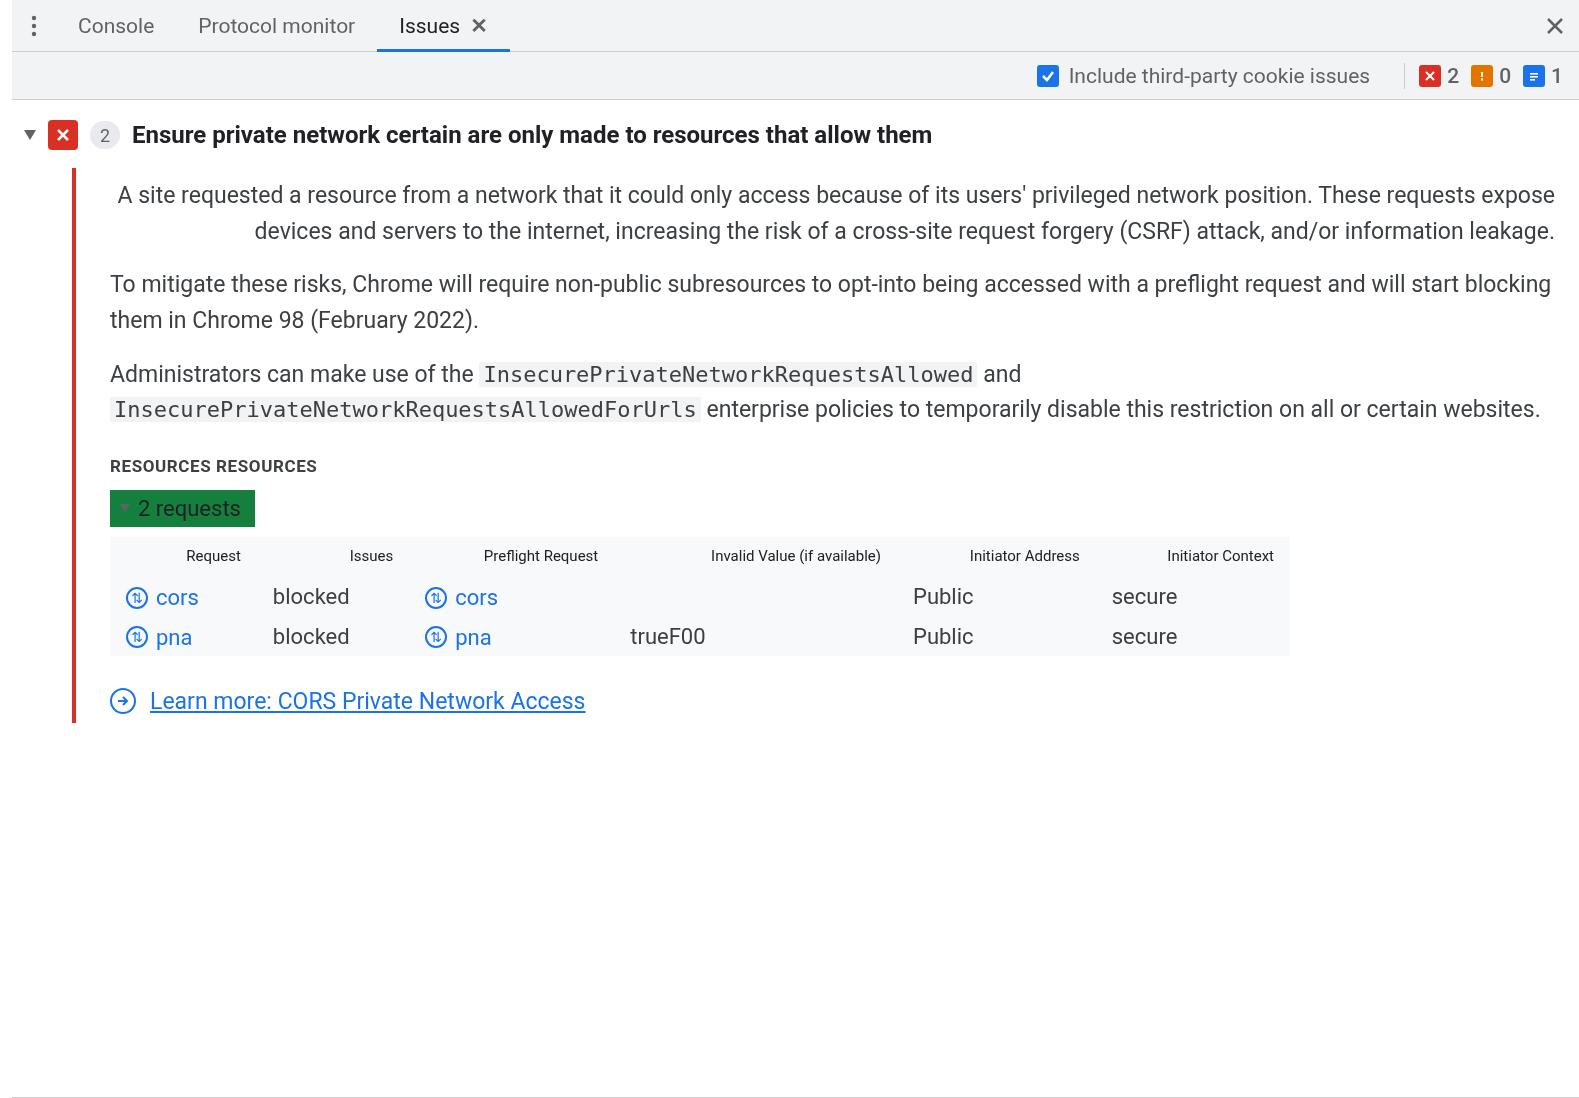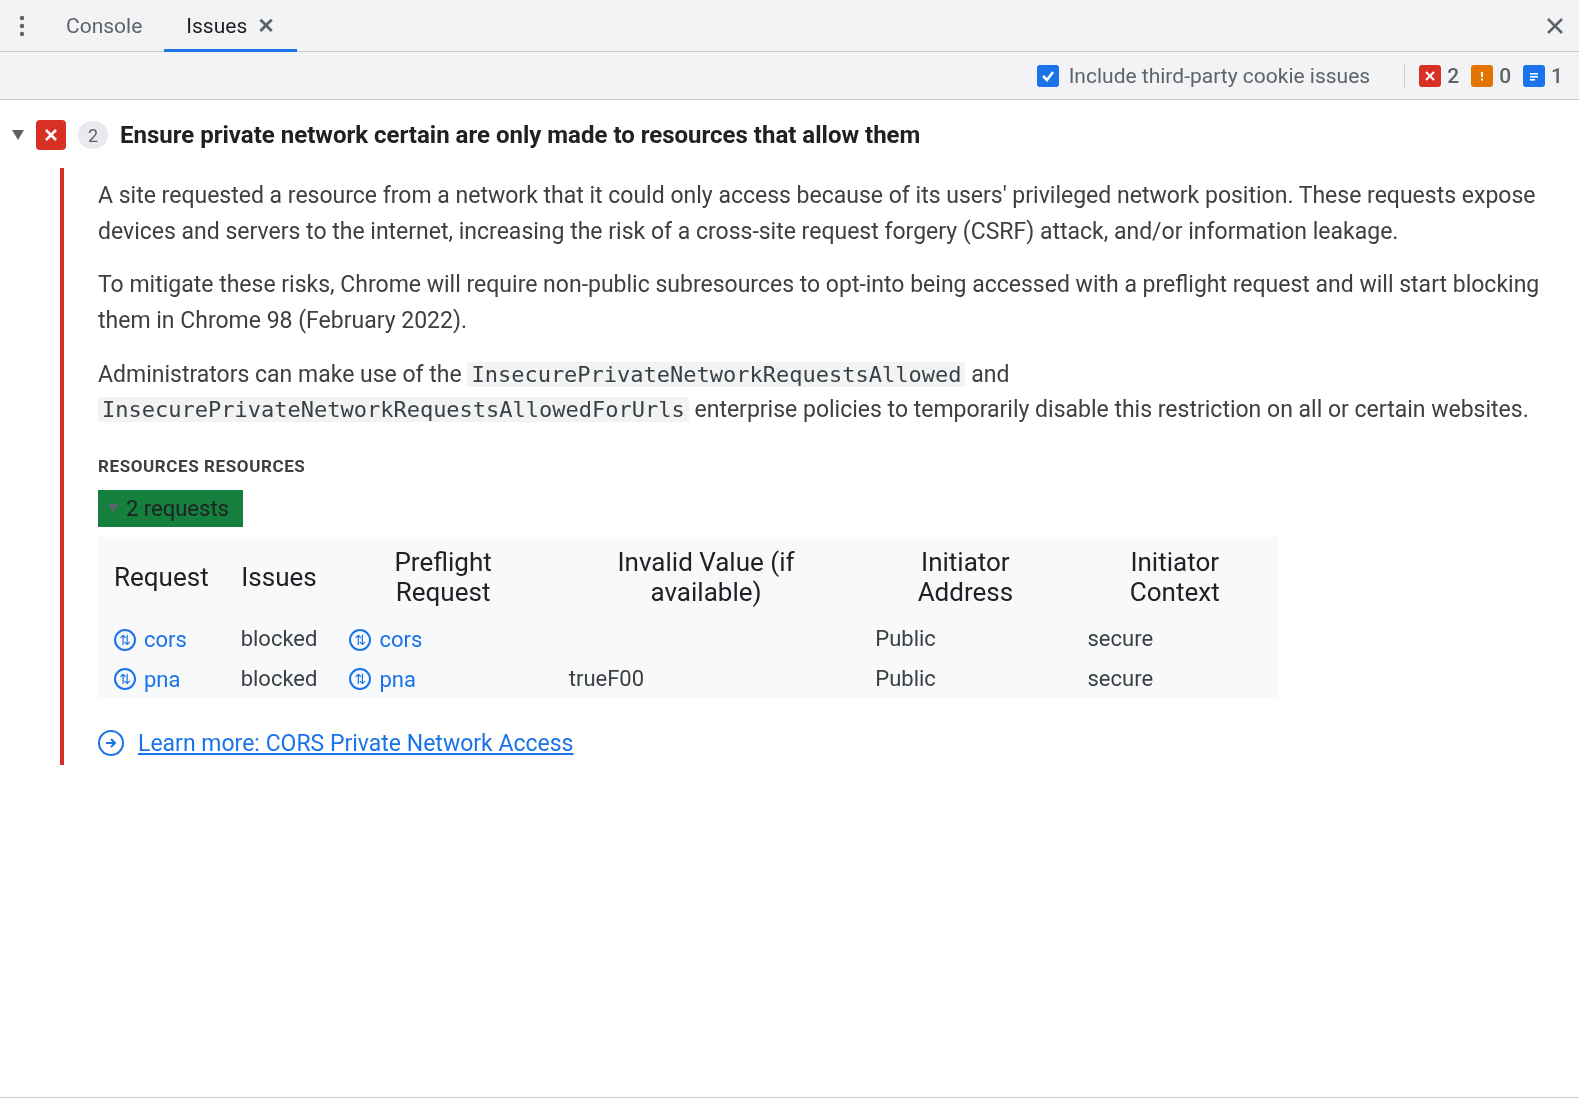--- a/index.html
+++ b/index.html
@@ -203,21 +203,21 @@
     border-left: 4px solid var(--red);
     padding-left: 34px;
     padding-bottom: 8px;
   }
   .para {
     font-size: 23px;
     line-height: 1.55;
     color: #3c4043;
     margin: 18px 0;
   }
-  .para:first-child { margin-top: 10px; }
+  .para:first-child { margin-top: 10px; text-align: right; }
   .blue-link {
     color: var(--link);
     text-decoration: none;
   }
   .code {
     font-family: ui-monospace, Menlo, Consolas, monospace;
     background: var(--code-bg);
     padding: 0 4px;
     border-radius: 2px;
     font-size: 22px;
@@ -249,24 +249,24 @@
   }
 
   .req-table {
     margin-top: 10px;
     background: #f8f9fa;
     border-collapse: collapse;
     width: 100%;
     max-width: 1180px;
   }
   .req-table th {
-    text-align: center;
+    text-align: right;
     font-weight: 400;
     color: var(--text);
-    font-size: 26px;
+    font-size: 15px;
     padding: 10px 16px 12px 16px;
   }
   .req-table td {
     font-size: 22px;
     padding: 6px 16px;
     color: #3c4043;
   }
   .req-link {
     color: var(--link);
     display: inline-flex;
@@ -300,39 +300,42 @@
     border: 2px solid var(--link);
     display:flex;align-items:center;justify-content:center;
   }
   .hr-bottom {
     border:none;
     border-top:1px solid var(--border);
     margin:0;
     position:absolute;
     left:0;right:0;bottom:0;
   }
-  .wrap-rel{position:relative;height:100%;}
+  .wrap-rel{position:relative;height:100%;margin-left:12px;}
 </style>
 </head>
 <body>
 
 <div class="wrap-rel">
 <div class="devtools">
 
   <div class="tabbar">
     <div class="kebab">
       <svg width="6" height="22" viewBox="0 0 6 22">
             <circle cx="3" cy="3" r="2.2" fill="#5f6368"></circle>
             <circle cx="3" cy="11" r="2.2" fill="#5f6368"></circle>
             <circle cx="3" cy="19" r="2.2" fill="#5f6368"></circle>
           </svg>
     </div>
     <div class="tabs">
       <div class="tab">
             <span>Console</span>
+          </div>
+      <div class="tab">
+            <span>Protocol monitor</span>
           </div>
       <div class="tab active">
         <span>Issues</span>
         <span class="tab-close">✕</span>
       </div>
     </div>
     <div class="close-panel">
       <svg width="18" height="18" viewBox="0 0 18 18">
             <line x1="2" y1="2" x2="16" y2="16" stroke="#5f6368" stroke-width="2.5"></line>
             <line x1="16" y1="2" x2="2" y2="16" stroke="#5f6368" stroke-width="2.5"></line>

